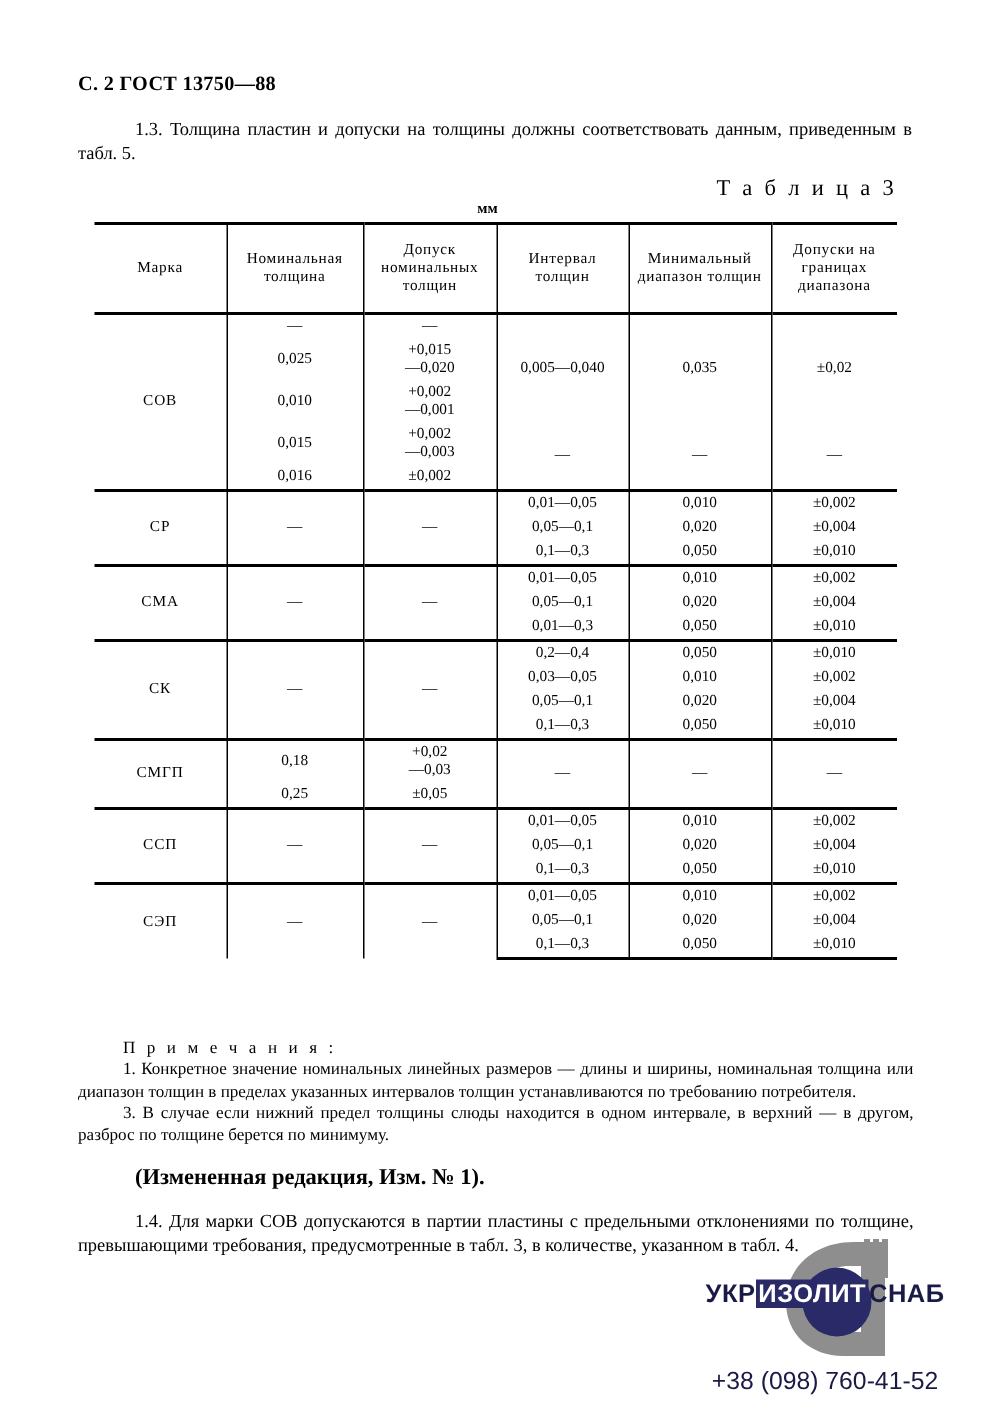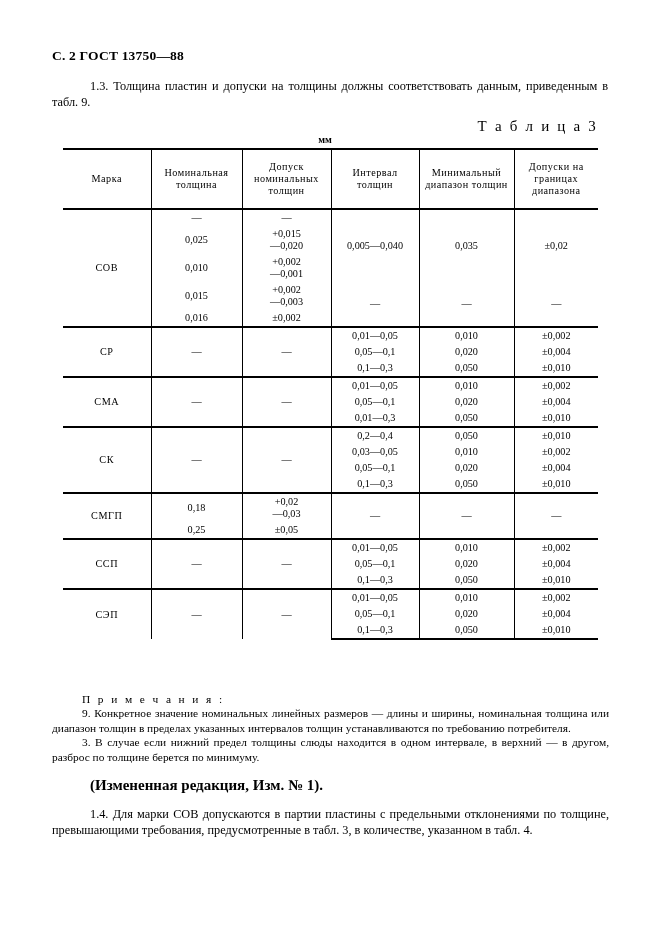--- a/index.html
+++ b/index.html
@@ -196,21 +196,21 @@
     white-space: nowrap;
   }
 </style>
 </head>
 <body>
 
 <div class="page">
 
   <div class="pg-header">С. 2 ГОСТ 13750—88</div>
 
-  <div class="intro">1.3.  Толщина пластин и допуски на толщины должны соответствовать данным, приведенным в табл. 9.</div>
+  <div class="intro">1.3.  Толщина пластин и допуски на толщины должны соответствовать данным, приведенным в табл. 5.</div>
 
   <div class="tbl-caption">Т а б л и ц а   3</div>
   <div class="unit-label">мм</div>
 
   <div class="tbl-wrap">
     <table class="spec">
       <colgroup>
         <col style="width:88px">
         <col style="width:91px">
         <col style="width:89px">
@@ -362,22 +362,33 @@
             <td class=" tbl-end" rowspan="1">0,1—0,3</td>
             <td class=" tbl-end" rowspan="1">0,050</td>
             <td class=" tbl-end" rowspan="1">±0,010</td>
           </tr>
         </tbody>
     </table>
   </div>
 
   <div class="notes">
     <div class="notes-title">П р и м е ч а н и я :</div>
-    <div class="note-item">9.  Конкретное значение номинальных линейных размеров — длины и ширины, номинальная толщина или диапазон толщин в пределах указанных интервалов толщин устанавливаются по требованию потребителя.</div>
+    <div class="note-item">1.  Конкретное значение номинальных линейных размеров — длины и ширины, номинальная толщина или диапазон толщин в пределах указанных интервалов толщин устанавливаются по требованию потребителя.</div>
     <div class="note-item">3.  В случае если нижний предел толщины слюды находится в одном интервале, в верхний — в другом, разброс по толщине берется по минимуму.</div>
   </div>
 
   <div class="rev-note">(Измененная редакция, Изм. № 1).</div>
 
   <div class="para-14">1.4.  Для марки СОВ допускаются в партии пластины с предельными отклонениями по толщине, превышающими требования, предусмотренные в табл. 3, в количестве, указанном в табл. 4.</div>
 
+  <div class="logo-block">
+    <svg class="logo-emblem" viewBox="0 0 82 84">
+      <path d="M55 4 C28 4 10 22 10 44 C10 66 27 80 48 80 L60 80 L60 64 L48 64 C35 64 26 56 26 44 C26 31 36 20 52 20 L60 20 L60 80 L76 80 L76 4 Z" fill="#8e8e8e"></path>
+      <rect x="62" y="2" width="4" height="26" fill="#8e8e8e"></rect>
+      <rect x="68" y="2" width="4" height="26" fill="#8e8e8e"></rect>
+      <rect x="74" y="2" width="4" height="26" fill="#8e8e8e"></rect>
+      <circle cx="44" cy="44" r="23" fill="#2a2a68"></circle>
+    </svg>
+    <div class="logo-text"><span class="lt-ukr">УКР</span><span class="lt-izolit">ИЗОЛИТ</span><span class="lt-snab">СНАБ</span></div>
+    <div class="phone">+38 (098) 760-41-52</div>
+  </div>
 
 </div>
 
 </body></html>

